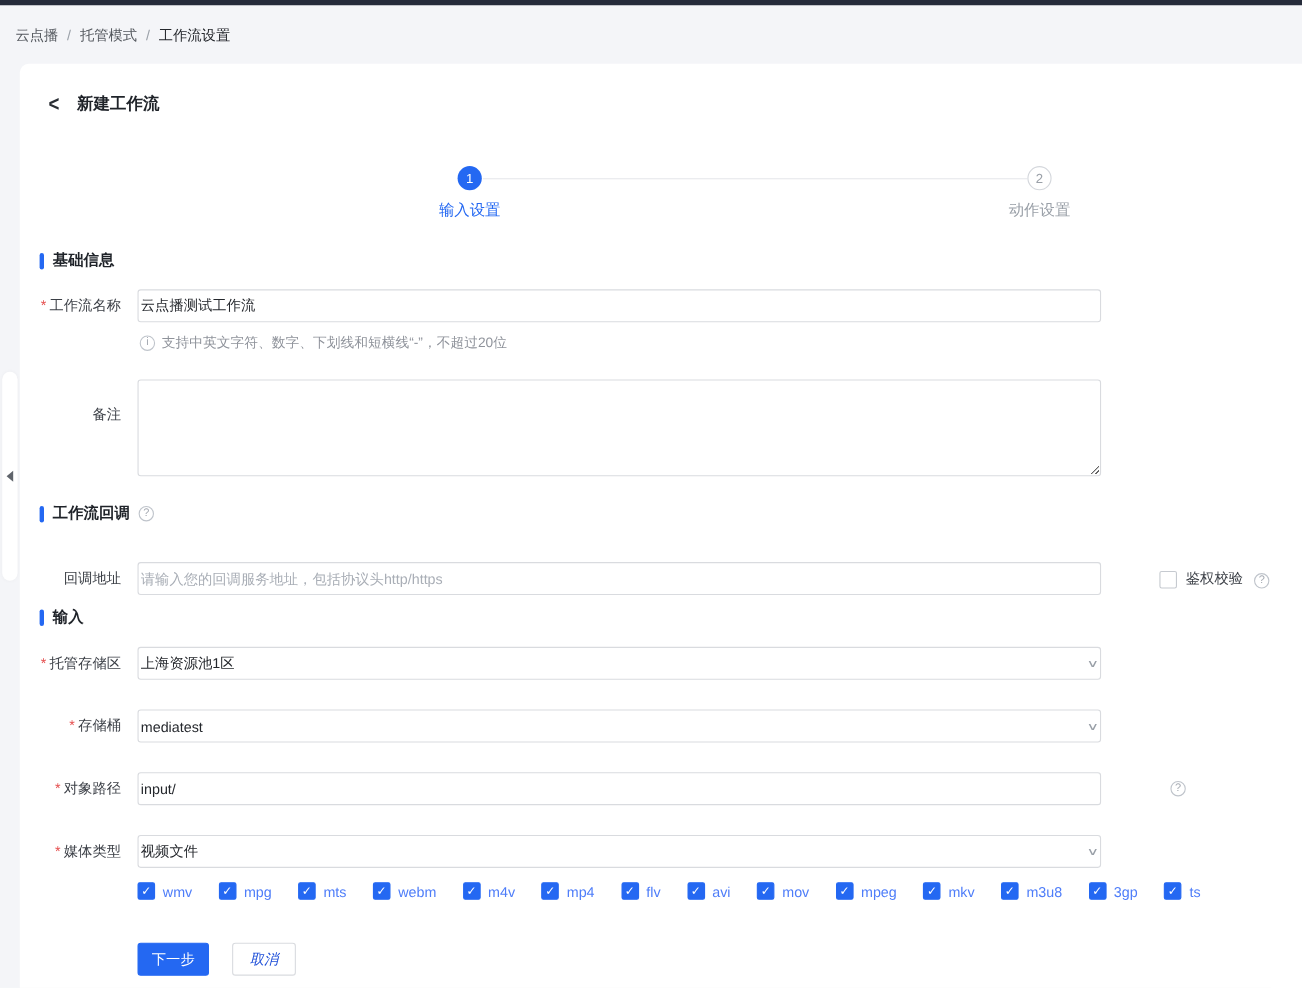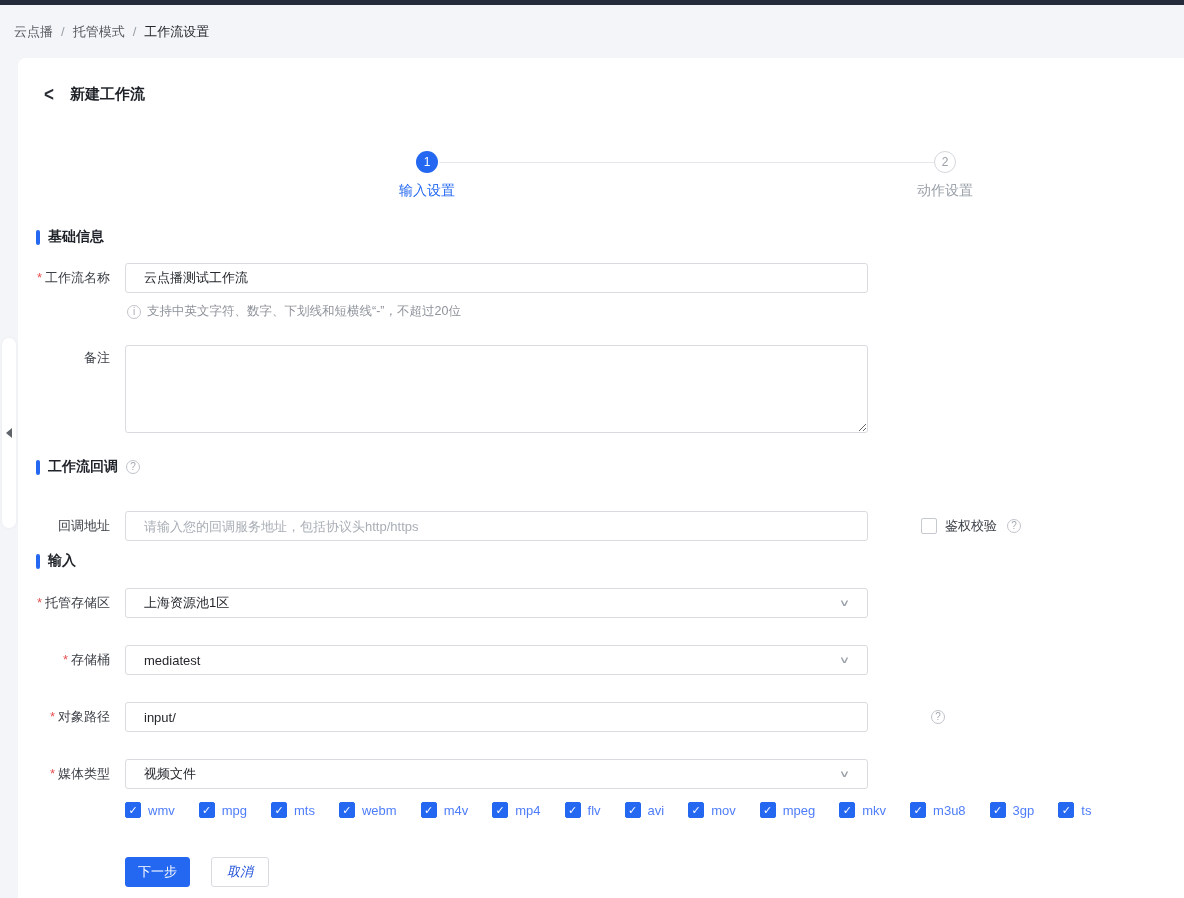--- a/index.html
+++ b/index.html
@@ -34,34 +34,34 @@
   .section-hd { position:absolute; left:18px; display:flex; align-items:center; }
   .section-bar { width:4px; height:15px; background:#2468f2; border-radius:2px; }
   .section-title { font-size:14px; font-weight:bold; color:#1f2329; margin-left:8px; }
 
   .help-ic, .info-ic { display:inline-flex; width:14px; height:14px; border:1px solid #bfc4cb; border-radius:50%; color:#a4a9b1; font-size:10px; align-items:center; justify-content:center; line-height:1; flex:0 0 auto; }
   .section-hd .help-ic { margin-left:8px; cursor:pointer; }
 
   .frow { position:absolute; left:0; display:flex; align-items:center; }
   .flabel { width:92px; text-align:right; font-size:13px; color:#3b3f46; flex:0 0 auto; }
   .req { color:#e65252; margin-right:3px; }
-  .fctrl { margin-left:15px; width:743px; height:30px; border:1px solid #d9dbdf; border-radius:3px; background:#fff; display:flex; align-items:center; padding:0 18px; font-size:13px; color:#24272c; }
+  .fctrl { margin-left:15px; width:876px; height:30px; border:1px solid #d9dbdf; border-radius:3px; background:#fff; display:flex; align-items:center; padding:0 2px; font-size:13px; color:#24272c; }
   input.fctrl { outline:none; }
   input.fctrl::placeholder { color:#a9aeb6; }
   .select { justify-content:space-between; cursor:pointer;gap:32px; }
   .chev { color:#9aa0a8; font-size:12px; transform:scaleY(0.8) scaleX(1.3); }
 
   .hint { position:absolute; left:109px; display:flex; align-items:center; font-size:12.5px; color:#8f939b; }
   .hint .info-ic { margin-right:6px; }
 
   .frow.top { align-items:flex-start; }
-  .frow.top .flabel { margin-top:4px; }
+  .frow.top .flabel { margin-top:23px; }
   textarea.fctrl { height:88px; resize:both; padding-top:7px; font-family:"Liberation Sans","DejaVu Sans",sans-serif; }
 
-  .side-extra { display:flex; align-items:center; margin-left:14px;padding-left:39px; }
+  .side-extra { display:flex; align-items:flex-end; margin-left:14px;padding-left:39px; }
   .cbx { width:16px; height:16px; border:1px solid #c6cad0; border-radius:2px; background:#fff; cursor:pointer; flex:0 0 auto; }
   .cbx.on { background:#2468f2; border-color:#2468f2; color:#fff; font-size:11px; display:flex; align-items:center; justify-content:center; }
   .side-extra .lbl { font-size:13px; color:#3b3f46; margin-left:8px; }
   .side-extra .help-ic { margin-left:10px; cursor:pointer; }
 
   .formats { position:absolute; left:107px; top:744px; width:1040px; display:flex; flex-wrap:nowrap; gap:24px; align-items:center; }
   .fmt { display:flex; align-items:center; cursor:pointer; flex:0 0 auto; }
   .fmt .fmt-label { font-size:13px; color:#4e7df9; margin-left:7px; }
 
   .btn-row { position:absolute; left:107px; top:799px; display:flex; align-items:center; }

